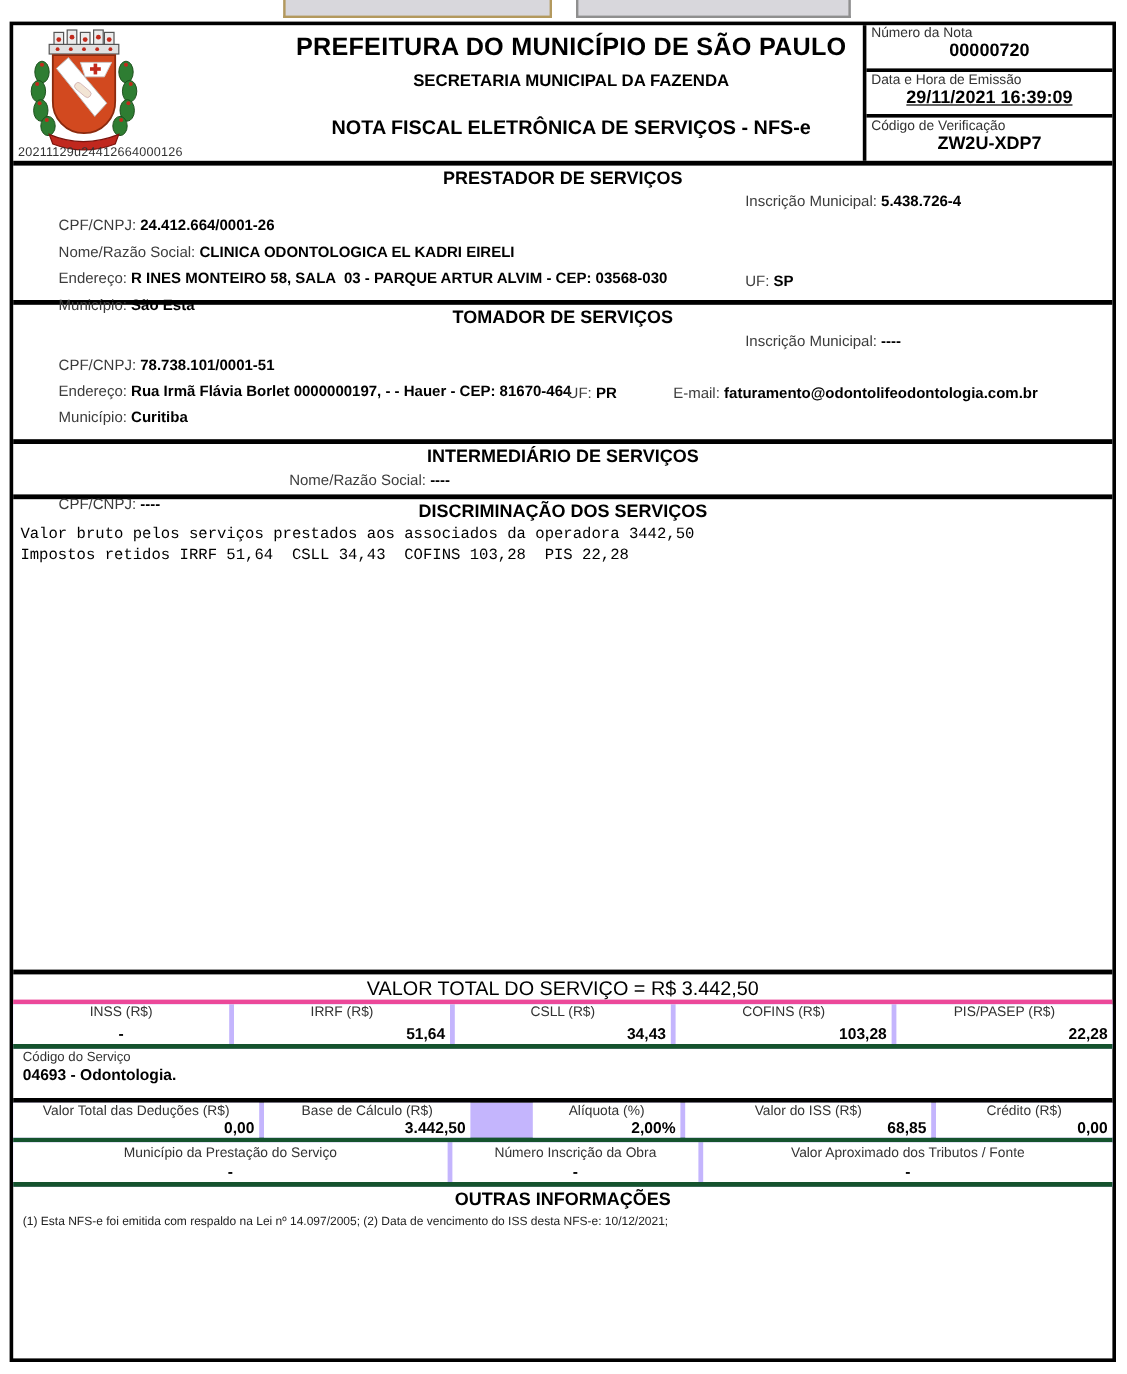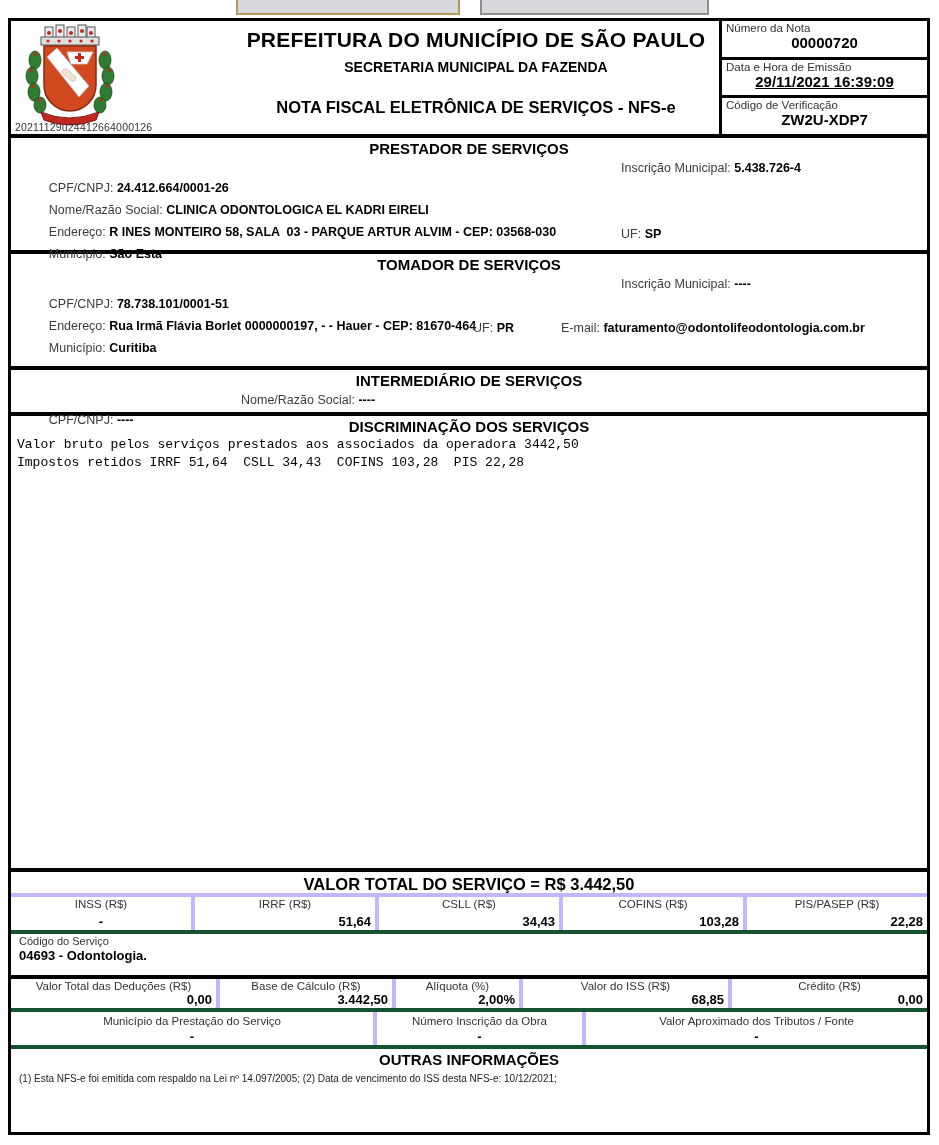--- a/index.html
+++ b/index.html
@@ -37,39 +37,39 @@
   .val { font-weight:bold; }
   .abs { position:absolute; top:0; }
 
   .sec-prestador { height:116px; }
   .sec-tomador { height:116px; }
   .sec-intermediario { height:46px; }
 
   .sec-discr { flex:1; border-bottom:4px solid #000; }
   .mono { font-family:"Liberation Mono","DejaVu Sans Mono",monospace; font-size:13px; line-height:16px; padding:1px 6px; white-space:pre; }
 
-  .totalbar { height:25px; line-height:24px; text-align:center; font-weight:bold; font-size:16.5px; border-bottom:4px solid #c4b5fd; }
+  .totalbar { height:25px; line-height:24px; text-align:center; font-weight:normal; font-size:16.5px; border-bottom:4px solid #ec4899; }
 
   .blacktable { display:flex; background:#c4b5fd; gap:4px; border-bottom:4px solid #14532d; }
   .bt-cell { background:#fff; display:flex; flex-direction:column; justify-content:space-between; padding:1px 4px 1px 4px; }
   .bt-lbl { font-size:11.5px; color:#333; text-align:center; }
   .bt-val { font-size:13px; font-weight:bold; text-align:right; }
   .bt-val.c { text-align:center; }
   .t1 { height:37px; } .t1 .bt-cell { flex:1; }
   .t2 { height:33px; }
-  .t2 .c1{width:205px;} .t2 .c2{width:172px;} .t2 .c3{width:123px;} .t2 .c4{width:205px;} .t2 .c5{flex:1;}
+  .t2 .c1{width:205px;} .t2 .c2{width:172px;} .t2 .c3{width:123px;margin-left:48px;} .t2 .c4{width:205px;} .t2 .c5{flex:1;}
   .t3 { height:37px; }
   .t3 .c1{width:362px;} .t3 .c2{width:205px;} .t3 .c3{flex:1;}
   .t3 .bt-lbl { padding-top:2px; }
 
   .codigo { height:45px; padding:1px 8px; border-bottom:4px solid #000; }
   .cod-lbl { font-size:11px; color:#333; }
   .cod-val { font-size:13px; font-weight:bold; margin-top:1px; }
 
-  .sec-outras { height:83px; }
+  .sec-outras { height:143px; }
   .outras-text { font-size:10px; color:#222; padding:4px 8px; }
 </style>
 </head>
 <body>
 
 <div class="stage">
 
   <div class="topbtn left"></div>
   <div class="topbtn right"></div>
 

